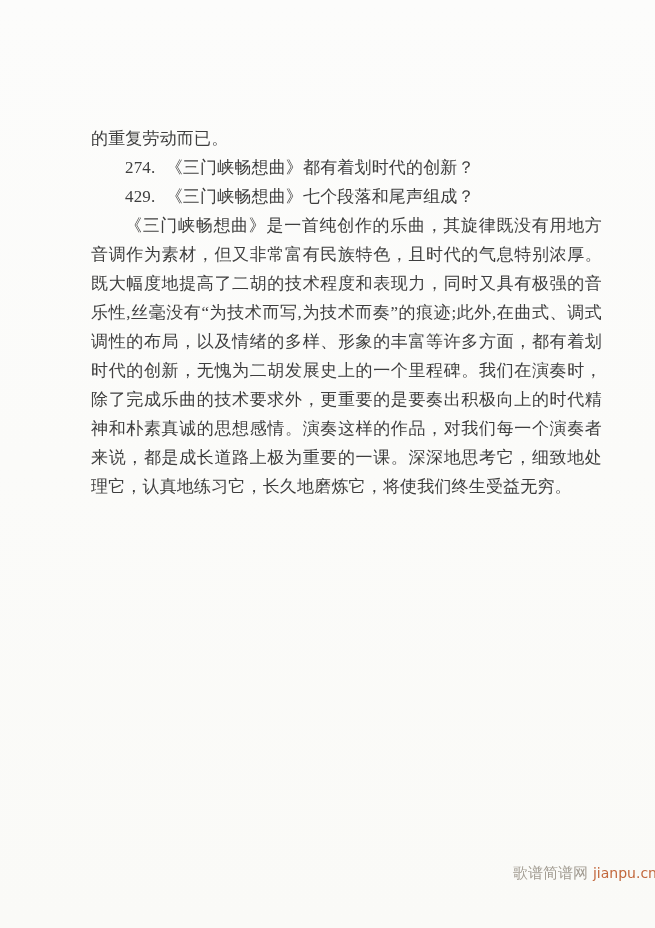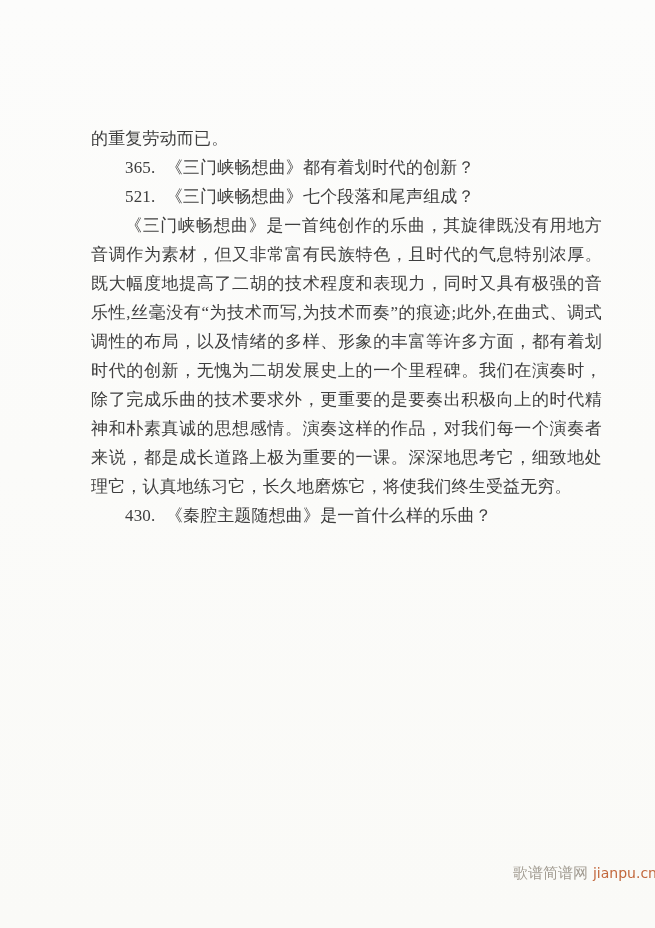--- a/index.html
+++ b/index.html
@@ -64,28 +64,27 @@
   }
 </style>
 </head>
 <body>
 
 <div class="page">
 
   <div class="text-block">
   <p class="para continuation"><span class="q-text">的重复劳动而已。</span></p>
 
-  <p class="para question"><span class="q-num">365.</span><span class="q-text">《三门峡畅想曲》都有着划时代的创新？</span></p>
+  <p class="para question"><span class="q-num">274.</span><span class="q-text">《三门峡畅想曲》都有着划时代的创新？</span></p>
 
 
-  <p class="para question"><span class="q-num">521.</span><span class="q-text">《三门峡畅想曲》七个段落和尾声组成？</span></p>
+  <p class="para question"><span class="q-num">429.</span><span class="q-text">《三门峡畅想曲》七个段落和尾声组成？</span></p>
 
   <p class="para answer"><span class="q-text">《三门峡畅想曲》是一首纯创作的乐曲，其旋律既没有用地方音调作为素材，但又非常富有民族特色，且时代的气息特别浓厚。既大幅度地提高了二胡的技术程度和表现力，同时又具有极强的音乐性,丝毫没有“为技术而写,为技术而奏”的痕迹;此外,在曲式、调式调性的布局，以及情绪的多样、形象的丰富等许多方面，都有着划时代的创新，无愧为二胡发展史上的一个里程碑。我们在演奏时，除了完成乐曲的技术要求外，更重要的是要奏出积极向上的时代精神和朴素真诚的思想感情。演奏这样的作品，对我们每一个演奏者来说，都是成长道路上极为重要的一课。深深地思考它，细致地处理它，认真地练习它，长久地磨炼它，将使我们终生受益无穷。</span></p>
 
-  <p class="para question"><span class="q-num">430.</span><span class="q-text">《秦腔主题随想曲》是一首什么样的乐曲？</span></p>
 
 </div>
 
   <div class="watermark">
     <span class="wm-name">歌谱简谱网</span><span class="wm-url">jianpu.cn</span>
   </div>
 
 </div>
 
 </body></html>

